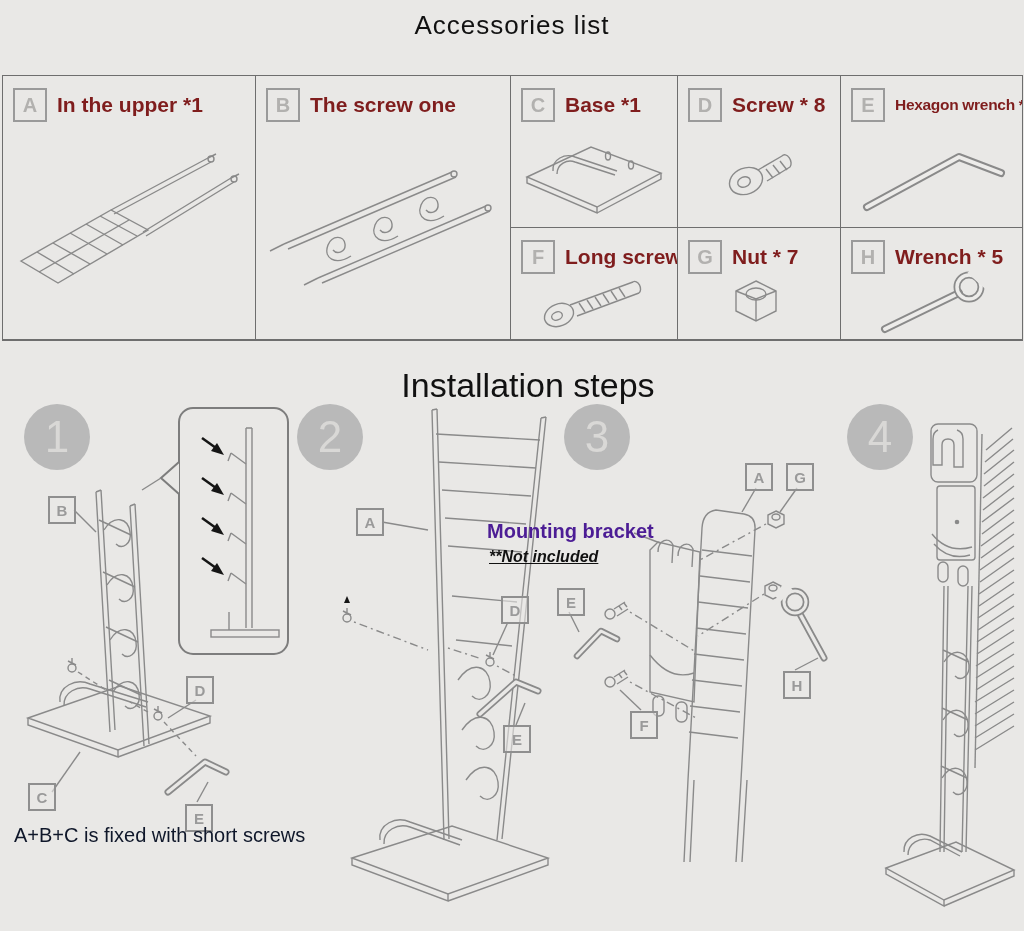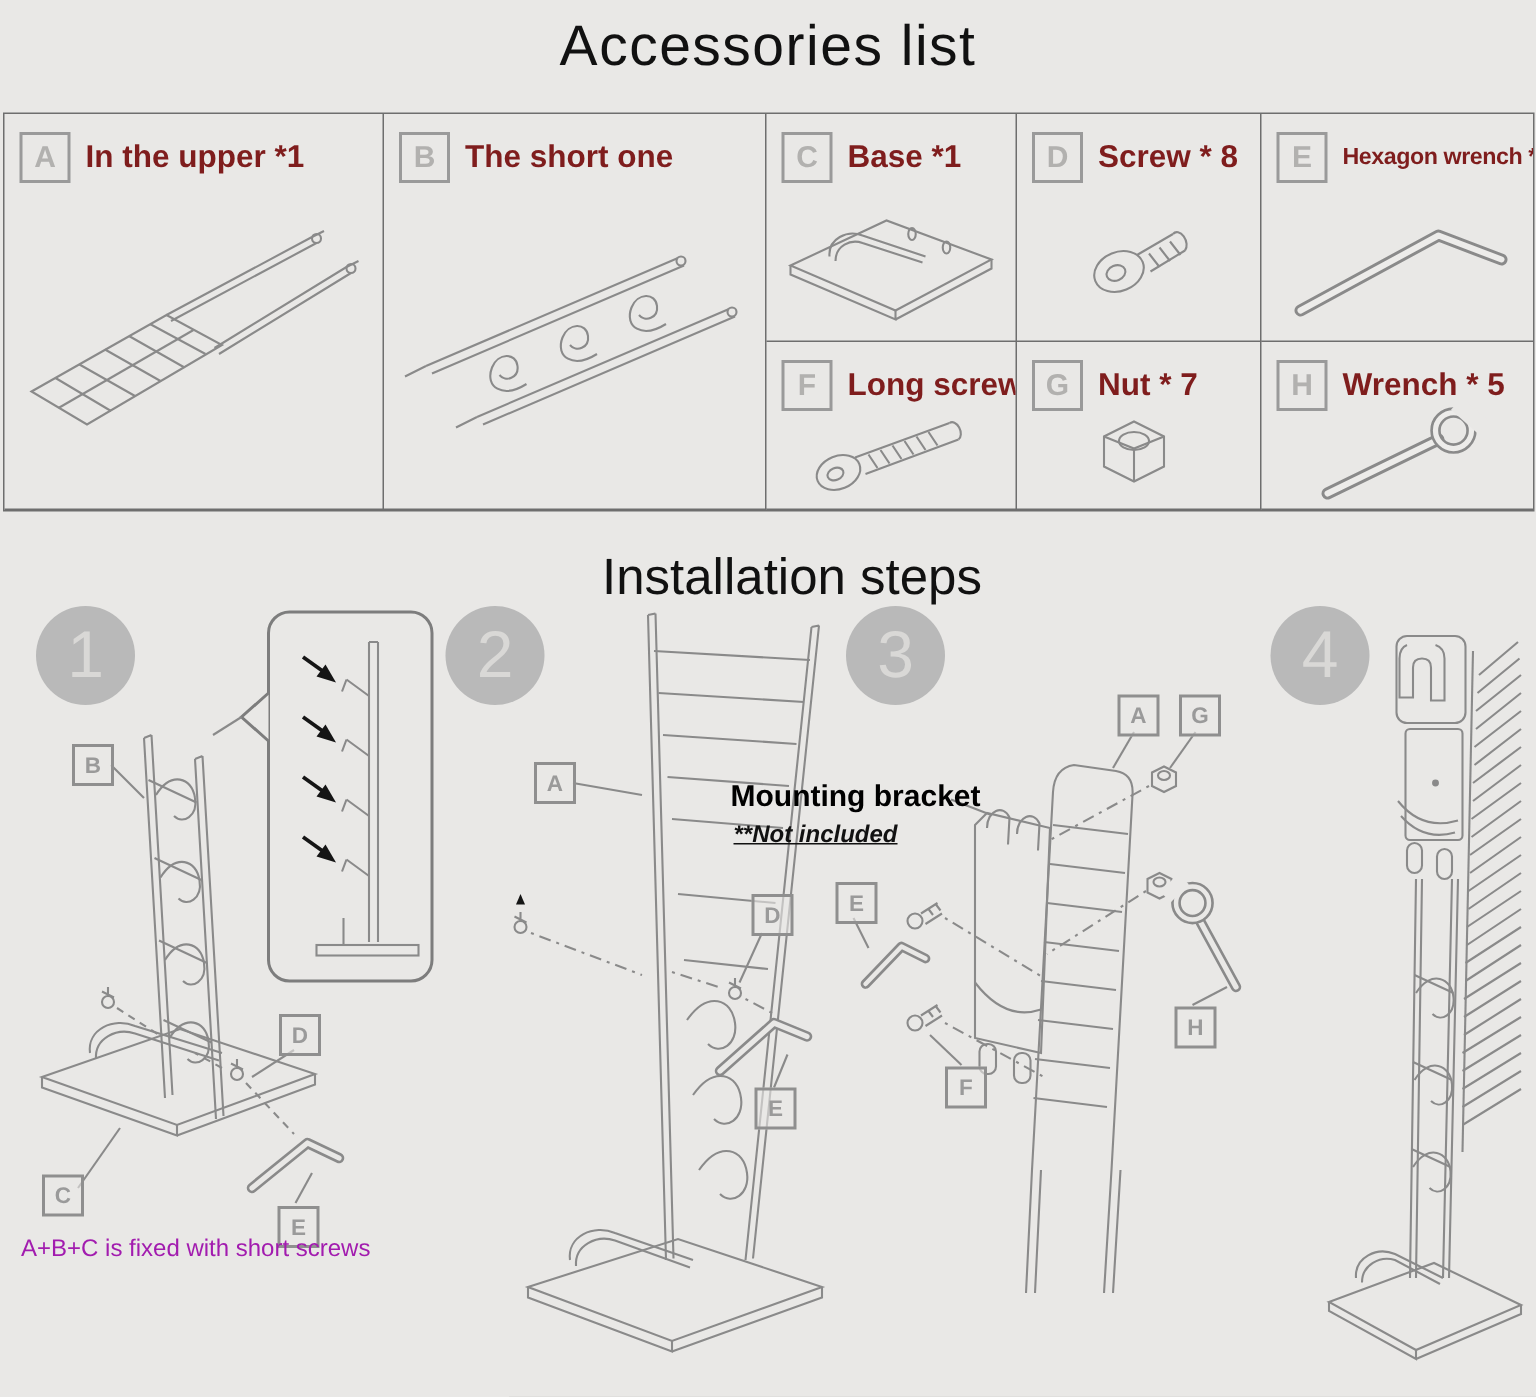--- a/index.html
+++ b/index.html
@@ -3,21 +3,21 @@
 <meta charset="utf-8">
 <style>
   html,body{margin:0;padding:0;background:#d8d7d5;}
   .page{
     position:relative;width:1024px;height:931px;background:#e9e8e6;
     font-family:"Liberation Sans","DejaVu Sans",sans-serif;color:#161616;
     overflow:hidden;
   }
   .main-title{
     position:absolute;top:10px;left:0;width:100%;text-align:center;
-    font-size:38px;font-weight:500;letter-spacing:1px;color:#111;margin:0;
+    font-size:26px;font-weight:500;letter-spacing:1px;color:#111;margin:0;
   }
   
   .acc-table{
     position:absolute;top:75px;left:2px;width:1019px;height:264px;
     display:grid;
     grid-template-columns:253px 255px 167px 163px 181px;
     grid-template-rows:152px 112px;
     border:1px solid #6e6e6e;background:#e9e8e6;
   }
   .cell{position:relative;border-right:1px solid #6e6e6e;border-bottom:1px solid #6e6e6e;overflow:hidden;}
@@ -44,22 +44,22 @@
     position:absolute;width:66px;height:66px;border-radius:50%;
     background:#b9b9b9;display:flex;align-items:center;justify-content:center;
     font-size:44px;font-weight:400;color:#d9d8d6;
   }
   .lbox-s{
     position:absolute;width:24px;height:24px;border:2px solid #8f8f8f;
     color:#9a9a9a;font-size:15px;font-weight:700;
     display:flex;align-items:center;justify-content:center;
     background:rgba(233,232,230,.6);
   }
-  .note{position:absolute;font-size:16px;font-weight:500;color:#a21caf;white-space:nowrap;}
-  .ann-title{position:absolute;font-size:20px;font-weight:600;color:#000000;white-space:nowrap;}
+  .note{position:absolute;font-size:20px;font-weight:500;color:#0f172a;white-space:nowrap;}
+  .ann-title{position:absolute;font-size:20px;font-weight:600;color:#4c1d95;white-space:nowrap;}
   .ann-note{position:absolute;font-size:16px;font-weight:700;font-style:italic;color:#111;white-space:nowrap;}
 </style>
 </head>
 <body>
 
 <div class="page">
 
   <h1 class="main-title">Accessories list</h1>
 
   <div class="acc-table">
@@ -79,21 +79,21 @@
           <circle cx="208" cy="43" r="3"></circle>
             <circle cx="231" cy="63" r="3"></circle>
           <path d="M205,42 l8,-4 M228,62 l8,-4"></path>
         </g>
       </svg>
     </div>
 
     <div class="cell span2">
       <div class="cell-head">
         <span class="lbox">B</span>
-        <span class="clabel">The short one</span>
+        <span class="clabel">The screw one</span>
       </div>
       <svg class="artAB" width="255" height="220" viewBox="0 0 255 220">
         <g stroke="#8a8a8a" stroke-width="1.4" fill="none">
           <path d="M28,128 L196,56 M32,133 L200,61"></path>
           <path d="M62,162 L230,90 M66,167 L234,95"></path>
           <path d="M95,140 c-16,10 -28,2 -23,-11 c4,-10 16,-10 17,-1 c1,8 -8,11 -12,6"></path>
           <path d="M142,120 c-16,10 -28,2 -23,-11 c4,-10 16,-10 17,-1 c1,8 -8,11 -12,6"></path>
           <path d="M188,100 c-16,10 -28,2 -23,-11 c4,-10 16,-10 17,-1 c1,8 -8,11 -12,6"></path>
           <path d="M28,128 l-14,7 M62,162 l-14,7"></path>
           <circle cx="198" cy="58" r="3"></circle>

